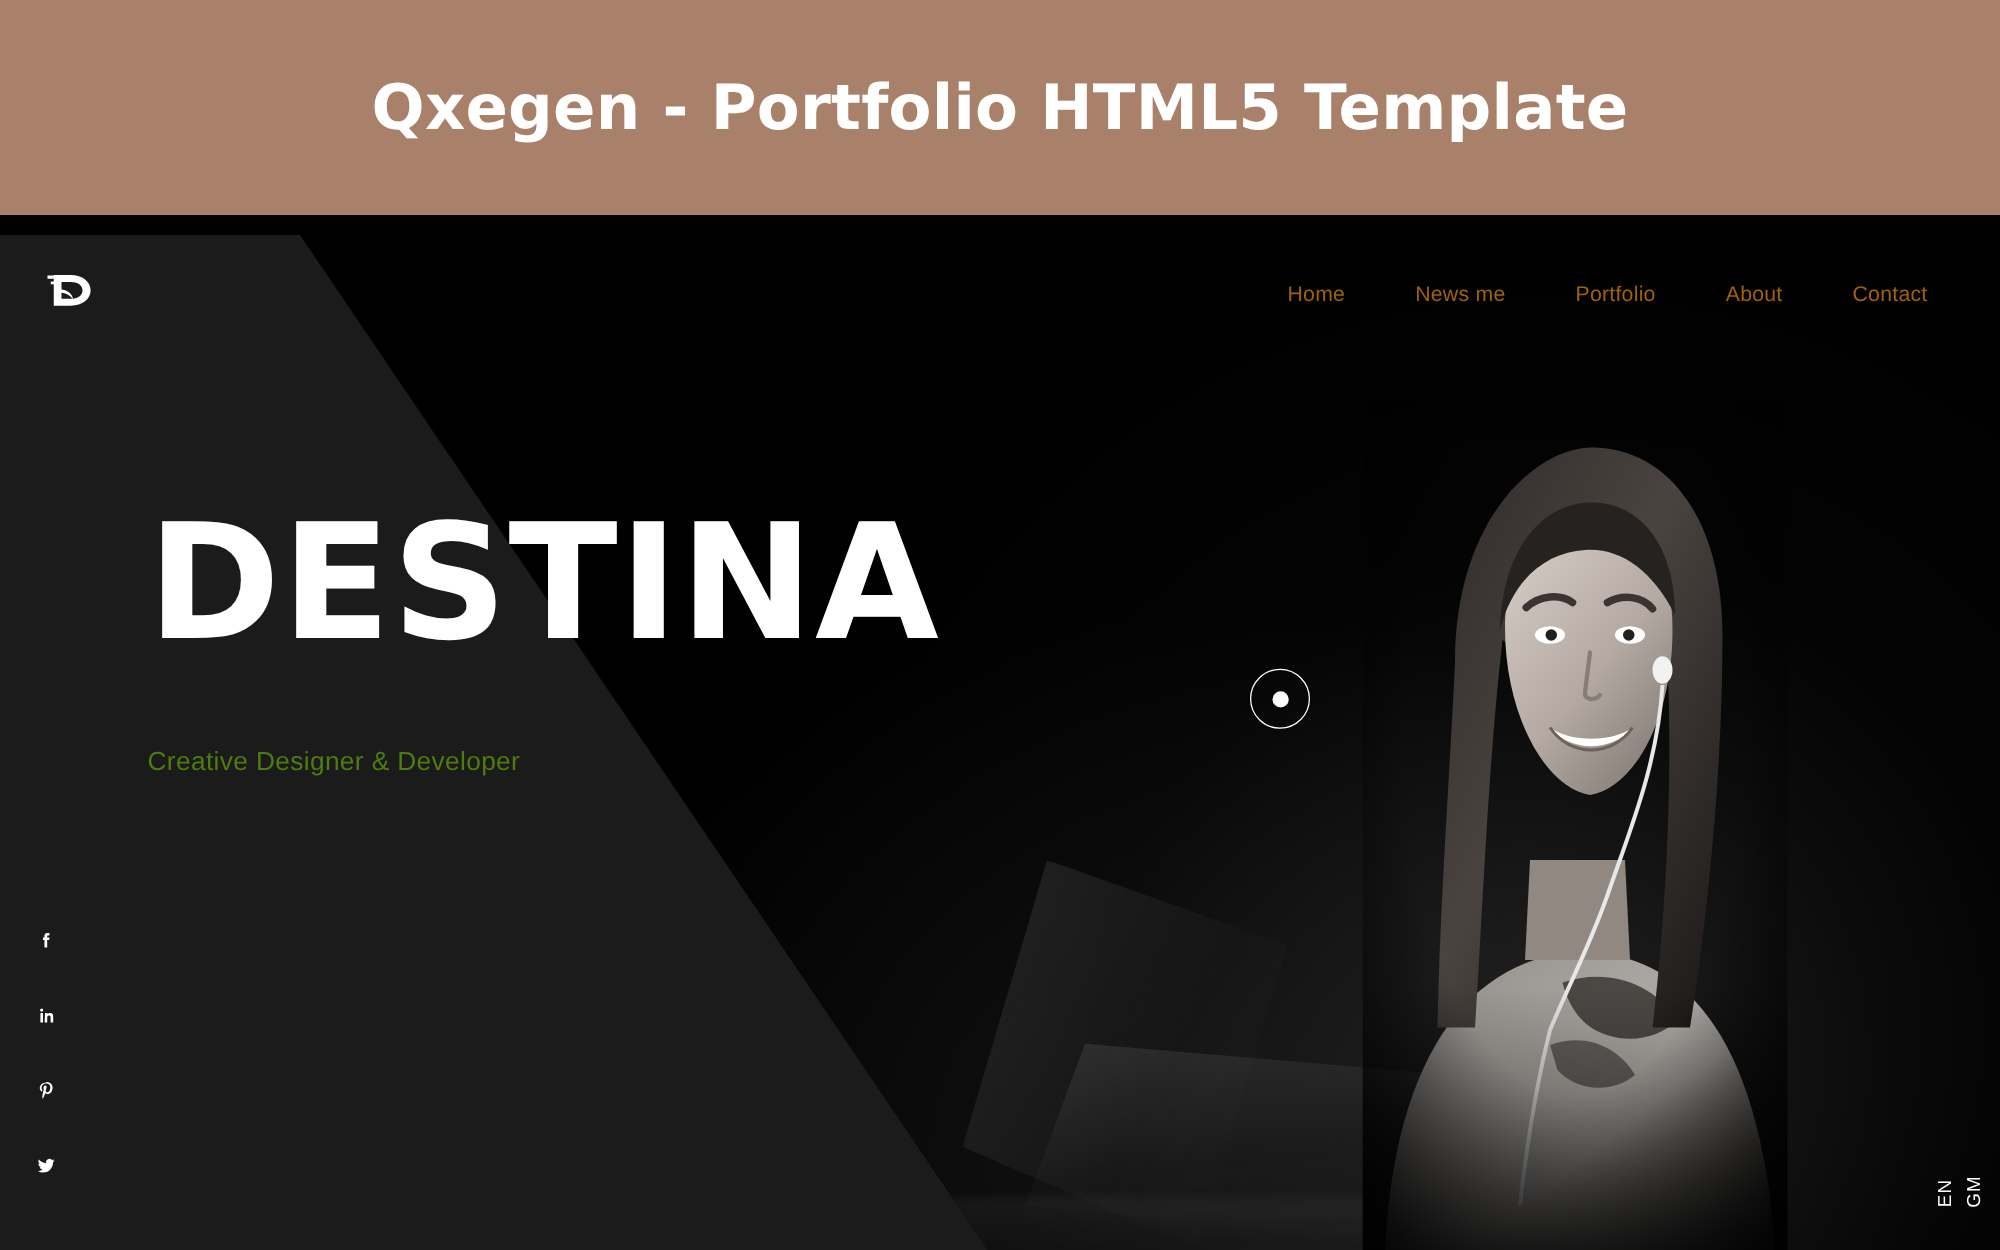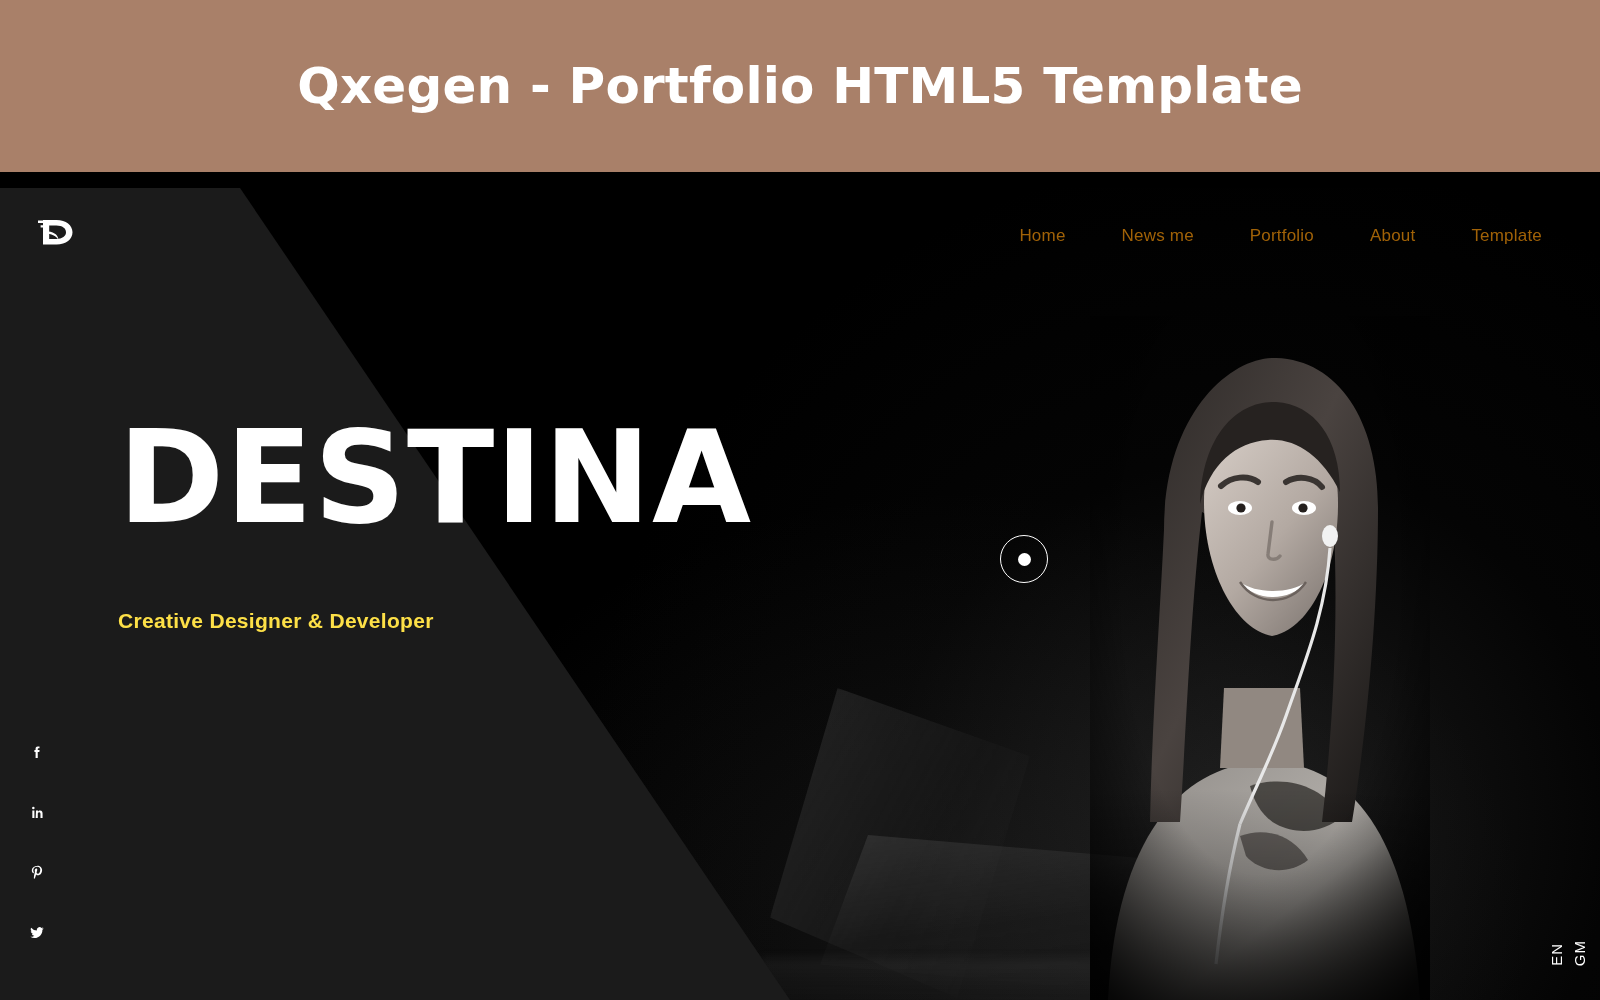--- a/index.html
+++ b/index.html
@@ -93,21 +93,21 @@
     font-size:17px;
     font-weight:400;
     letter-spacing:0.2px;
     padding:0 28px;
     cursor:pointer;
     white-space:nowrap;
   }
 
   
   .headline {
-    position:absolute; left:118px; top:231px; z-index:30;
+    position:absolute; left:118px; top:220px; z-index:30;
   }
   .name-solid {
     font-family:"DejaVu Sans", sans-serif;
     font-weight:bold;
     font-size:128px;
     line-height:0.92;
     letter-spacing:1px;
     color:#ffffff;
     margin:0;
   }
@@ -117,23 +117,23 @@
     font-size:128px;
     line-height:1.02;
     letter-spacing:12px;
     color:transparent;
     -webkit-text-stroke:1.6px #ffffff;
     margin-top:22px;
     white-space:nowrap;
   }
   .tagline {
     margin-top:72px;
-    color:#fde047;
+    color:#4d7c0f;
     font-size:21px;
-    font-weight:700;
+    font-weight:400;
     letter-spacing:0.3px;
   }
 
   
   .social-rail {
     position:absolute; left:20px; top:548px; z-index:35;
     display:flex; flex-direction:column; gap:26px; align-items:center;
   }
   .social-icon {
     width:34px; height:34px;
@@ -300,17 +300,17 @@
         <path d="M9 11.4 h10.4 l-2.6 2.5 H9 Z" fill="#ffffff"></path>
         <path d="M11.6 16.2 h7.6 l-2.2 2.2 h-5.4 Z" fill="#ffffff"></path>
         <path d="M16.4 22.2 c7.4 0 12.6 3 13 8.4 -2.6 -4 -7 -5.9 -13 -5.9 Z" fill="#ffffff"></path>
       </svg>
     </div>
     <div class="nav-links">
       <a class="nav-link">Home</a>
       <a class="nav-link">News me</a>
       <a class="nav-link">Portfolio</a>
       <a class="nav-link">About</a>
-      <a class="nav-link">Template</a>
+      <a class="nav-link">Contact</a>
     </div>
   </div>
 
 </div>
 
 </body></html>

